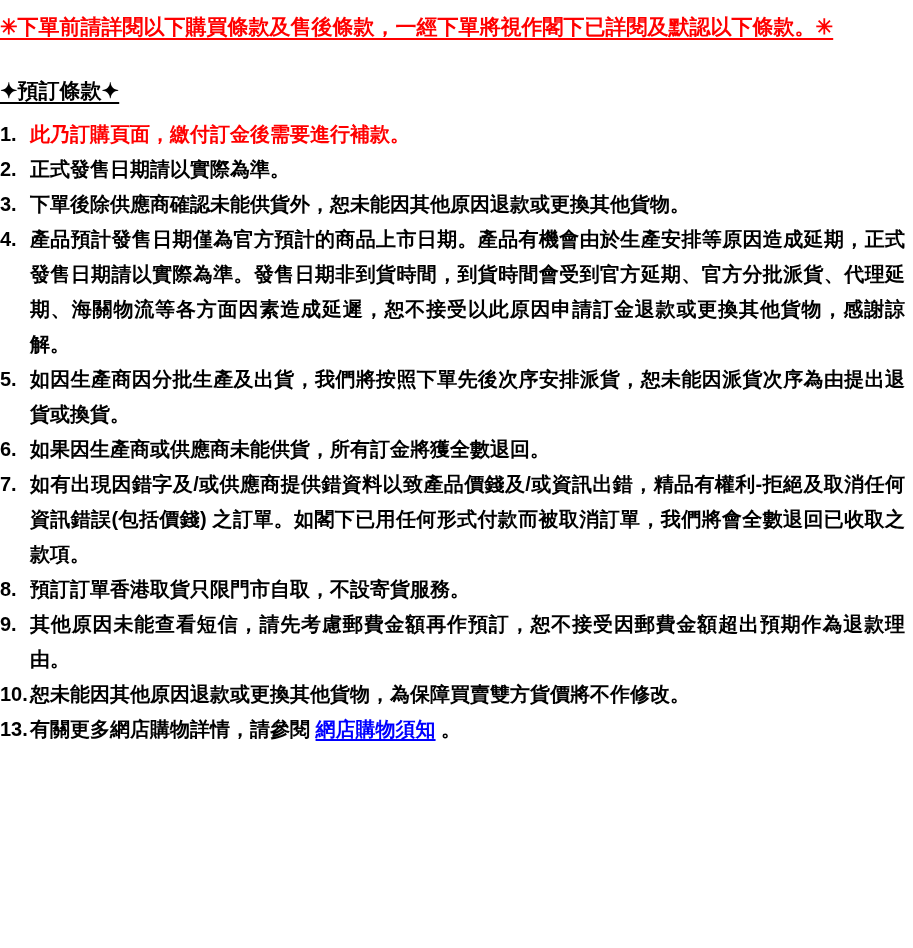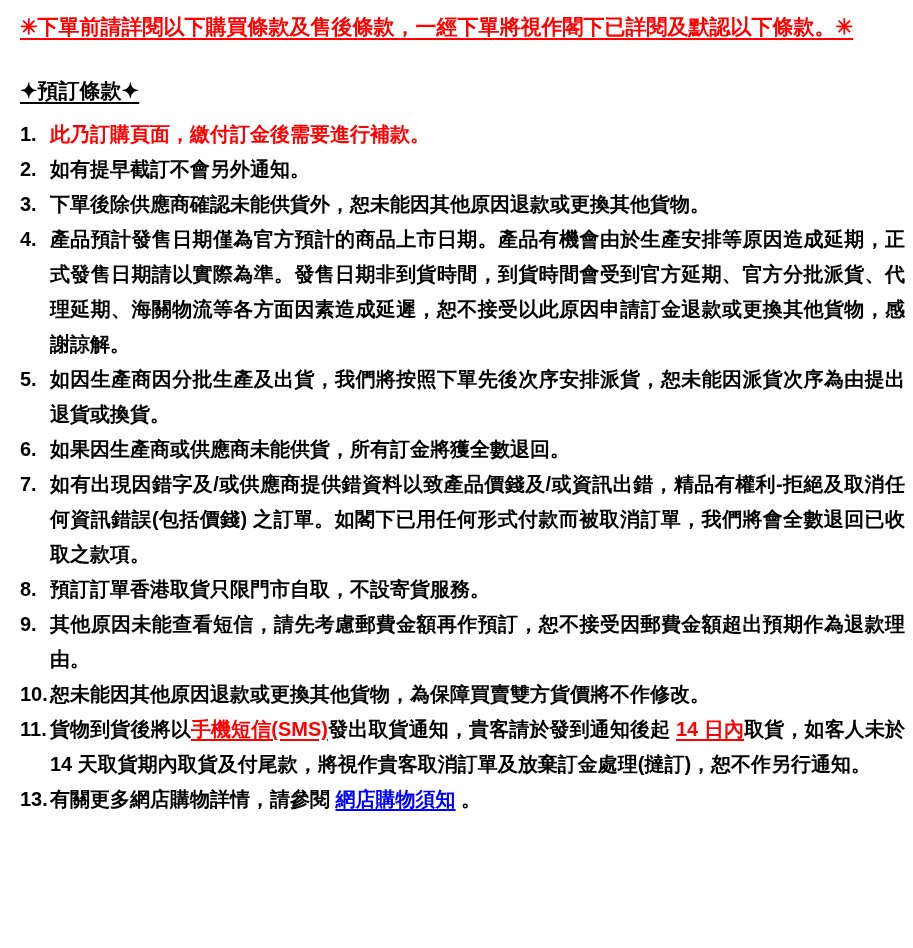--- a/index.html
+++ b/index.html
@@ -10,21 +10,21 @@
   * { box-sizing: border-box; }
   html, body { margin: 0; padding: 0; background: #ffffff; }
   body {
     font-family: "Liberation Sans", sans-serif;
     font-weight: 700;
     color: var(--ink);
   }
   .page {
     width: 913px;
     height: 948px;
-    padding: 13px 8px 0 20px;
+    padding: 13px 8px 0 0;
     overflow: hidden;
     background: #ffffff;
   }
   .notice {
     color: var(--alert);
     font-size: 21px;
     line-height: 28px;
     text-decoration: underline;
     text-underline-offset: 4px;
     white-space: nowrap;
@@ -74,21 +74,21 @@
     <span class="section-title">✦預訂條款✦</span>
   </div>
 
   <div class="terms">
       <div class="term-item">
         <span class="term-num">1.</span>
         <span class="term-text"><span class="seg-alert">此乃訂購頁面，繳付訂金後需要進行補款。</span></span>
       </div>
       <div class="term-item">
         <span class="term-num">2.</span>
-        <span class="term-text"><span class="">如有提早截訂不會另外通知。</span></span>
+        <span class="term-text"><span class="">正式發售日期請以實際為準。</span></span>
       </div>
       <div class="term-item">
         <span class="term-num">3.</span>
         <span class="term-text"><span class="">下單後除供應商確認未能供貨外，恕未能因其他原因退款或更換其他貨物。</span></span>
       </div>
       <div class="term-item">
         <span class="term-num">4.</span>
         <span class="term-text"><span class="">產品預計發售日期僅為官方預計的商品上市日期。產品有機會由於生產安排等原因造成延期，正式發售日期請以實際為準。發售日期非到貨時間，到貨時間會受到官方延期、官方分批派貨、代理延期、海關物流等各方面因素造成延遲，恕不接受以此原因申請訂金退款或更換其他貨物，感謝諒解。</span></span>
       </div>
       <div class="term-item">
@@ -109,21 +109,17 @@
       </div>
       <div class="term-item">
         <span class="term-num">9.</span>
         <span class="term-text"><span class="">其他原因未能查看短信，請先考慮郵費金額再作預訂，恕不接受因郵費金額超出預期作為退款理由。</span></span>
       </div>
       <div class="term-item">
         <span class="term-num">10.</span>
         <span class="term-text"><span class="">恕未能因其他原因退款或更換其他貨物，為保障買賣雙方貨價將不作修改。</span></span>
       </div>
       <div class="term-item">
-        <span class="term-num">11.</span>
-        <span class="term-text"><span class="">貨物到貨後將以</span><span class="seg-alert-underline">手機短信(SMS)</span><span class="">發出取貨通知，貴客請於發到通知後起 </span><span class="seg-alert-underline">14 日內</span><span class="">取貨，如客人未於 14 天取貨期內取貨及付尾款，將視作貴客取消訂單及放棄訂金處理(撻訂)，恕不作另行通知。</span></span>
-      </div>
-      <div class="term-item">
         <span class="term-num">13.</span>
         <span class="term-text"><span class="">有關更多網店購物詳情，請參閱 </span><a class="seg-link" href="#">網店購物須知</a><span class=""> 。</span></span>
       </div>
     </div>
 </div>
 
 </body></html>

